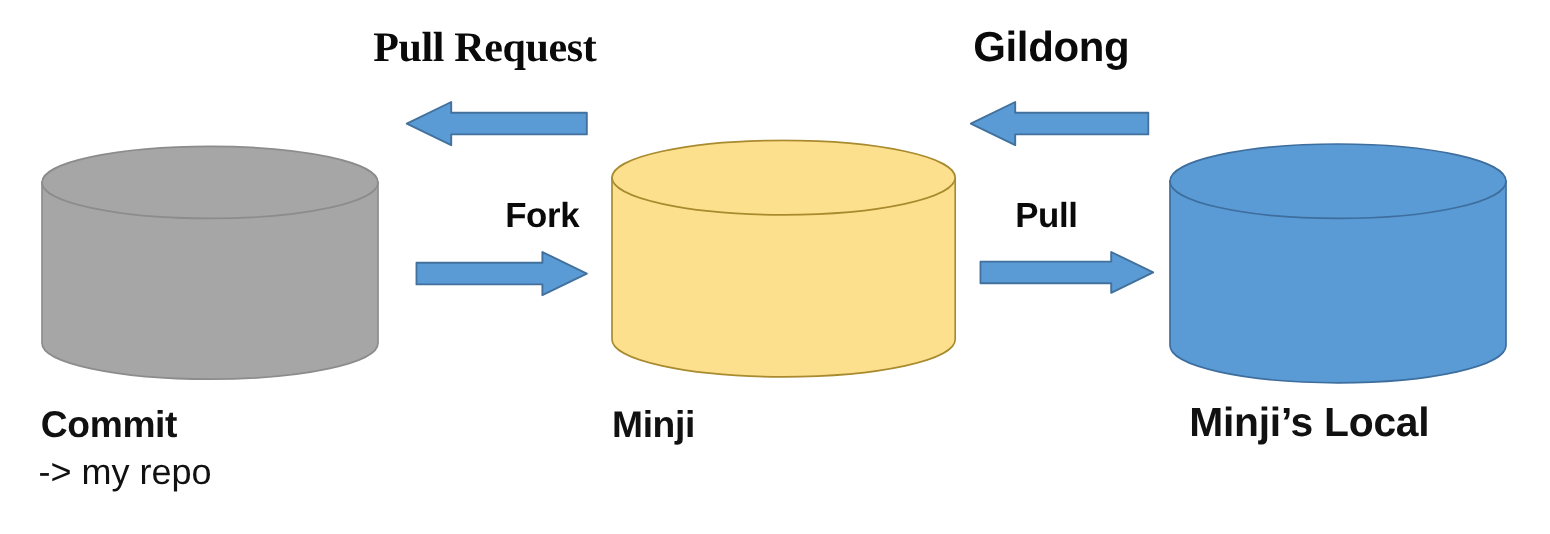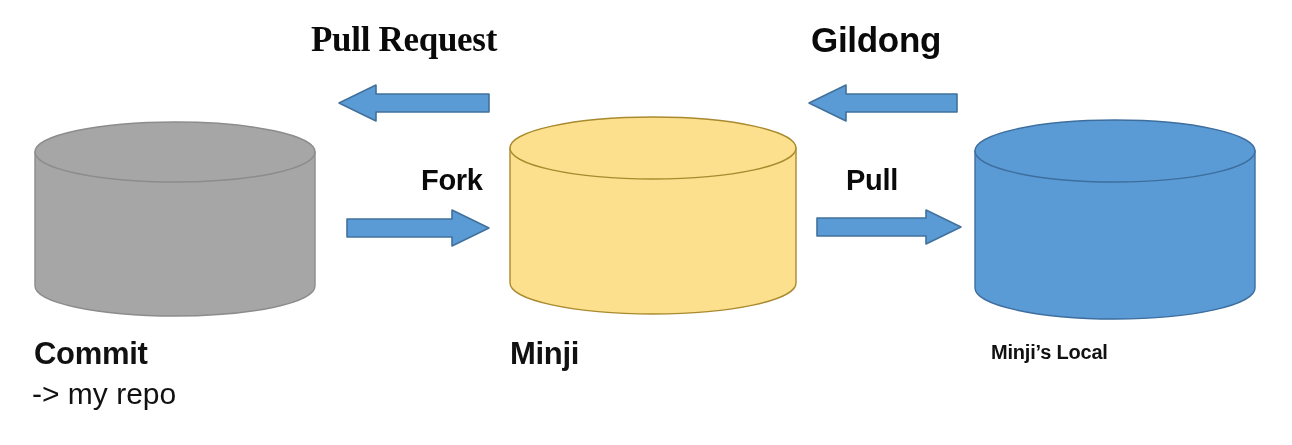--- a/index.html
+++ b/index.html
@@ -65,21 +65,21 @@
     letter-spacing: -0.3px;
   }
   .node-sub {
     font-weight: normal;
     font-size: 30px;
     line-height: 36px;
     letter-spacing: 0px;
   }
   .node-name-sm {
     font-weight: bold;
-    font-size: 20px;
+    font-size: 34px;
     line-height: 30px;
     letter-spacing: -0.2px;
   }
 </style>
 </head>
 <body>
 
 <div id="canvas">
 
   <div class="flow-label label-big" style="left:311px; top:22px;font-family:Liberation Serif, serif;">Pull Request</div>

